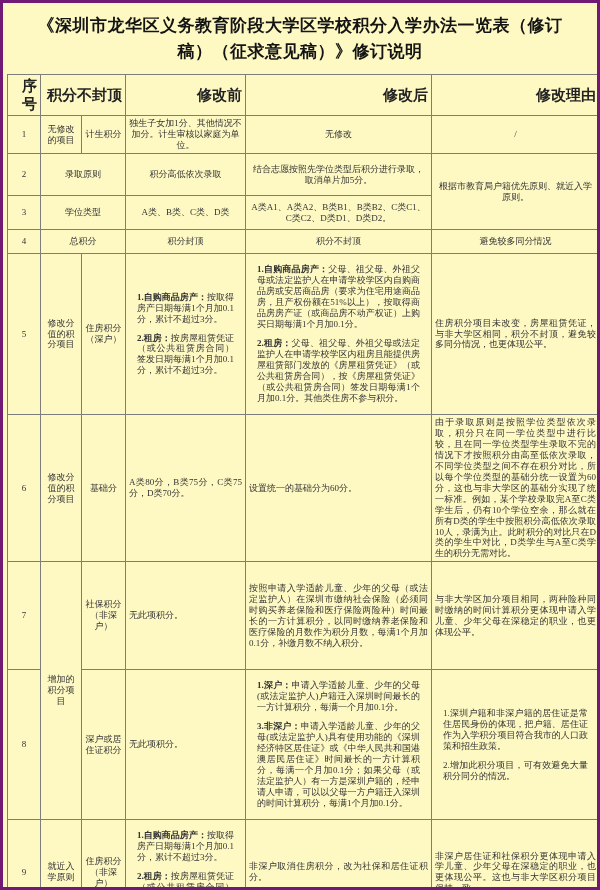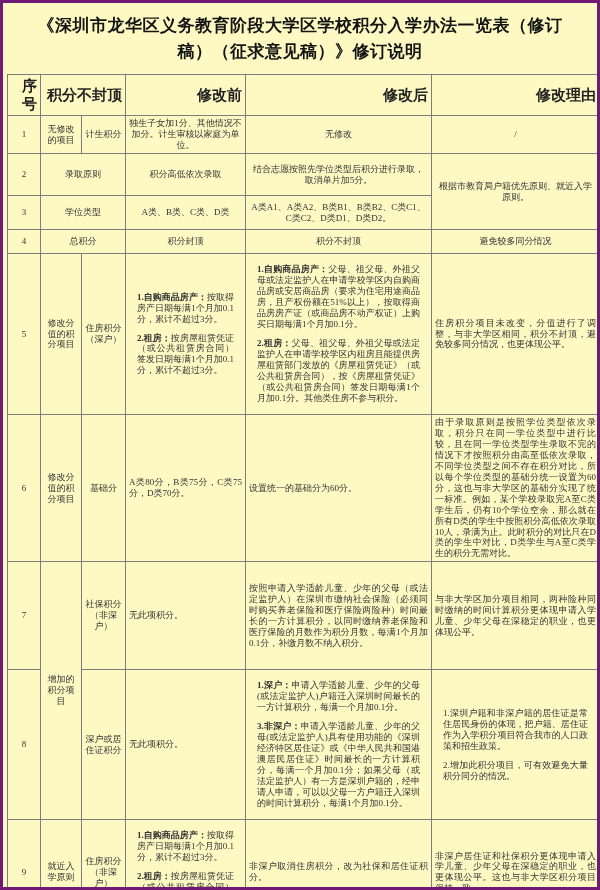--- a/index.html
+++ b/index.html
@@ -96,21 +96,21 @@
       <td class="c">修改分值的积分项目</td>
       <td class="c">住房积分（深户）</td>
       <td class="j">
         <p><span class="b">1.自购商品房产：</span><span>按取得房产日期每满1个月加0.1分，累计不超过3分。</span></p>
         <p><span class="b">2.租房：</span><span>按房屋租赁凭证（或公共租赁房合同）签发日期每满1个月加0.1分，累计不超过3分。</span></p>
       </td>
       <td class="j">
         <p><span class="b">1.自购商品房产：</span><span>父母、祖父母、外祖父母或法定监护人在申请学校学区内自购商品房或安居商品房（要求为住宅用途商品房，且产权份额在51%以上），按取得商品房房产证（或商品房不动产权证）上购买日期每满1个月加0.1分。</span></p>
         <p><span class="b">2.租房：</span><span>父母、祖父母、外祖父母或法定监护人在申请学校学区内租房且能提供房屋租赁部门发放的《房屋租赁凭证》（或公共租赁房合同），按《房屋租赁凭证》（或公共租赁房合同）签发日期每满1个月加0.1分。其他类住房不参与积分。</span></p>
       </td>
-      <td class="j">住房积分项目未改变，分值进行了调整，与非大学区相同，积分不封顶，避免较多同分情况，也更体现公平。</td>
+      <td class="j">住房积分项目未改变，房屋租赁凭证，与非大学区相同，积分不封顶，避免较多同分情况，也更体现公平。</td>
     </tr>
 
     <tr style="height:146px">
       <td class="c">6</td>
       <td class="c">修改分值的积分项目</td>
       <td class="c">基础分</td>
       <td class="j">A类80分，B类75分，C类75分，D类70分。</td>
       <td class="j">设置统一的基础分为60分。</td>
       <td class="j">由于录取原则是按照学位类型依次录取，积分只在同一学位类型中进行比较，且在同一学位类型学生录取不完的情况下才按照积分由高至低依次录取，不同学位类型之间不存在积分对比，所以每个学位类型的基础分统一设置为60分，这也与非大学区的基础分实现了统一标准。例如，某个学校录取完A至C类学生后，仍有10个学位空余，那么就在所有D类的学生中按照积分高低依次录取10人，录满为止。此时积分的对比只在D类的学生中对比，D类学生与A至C类学生的积分无需对比。</td>
     </tr>

